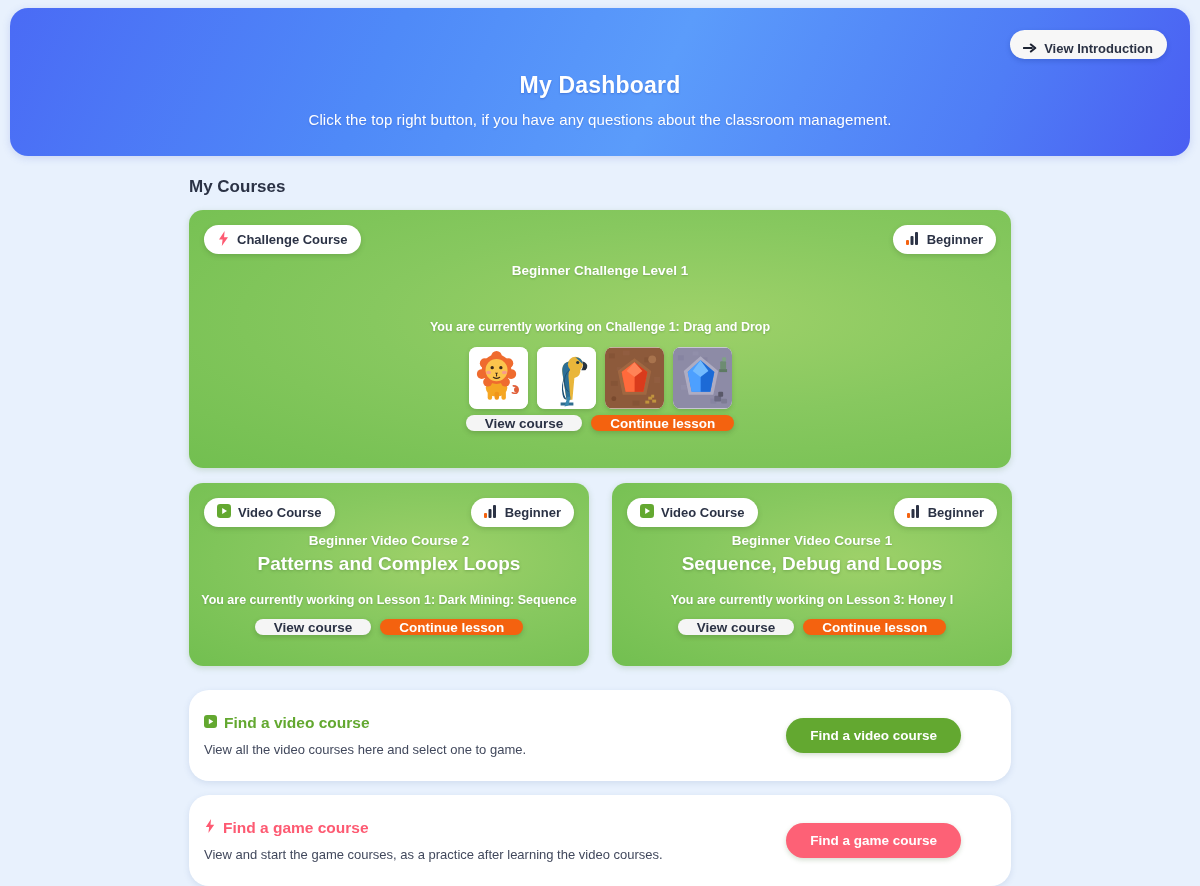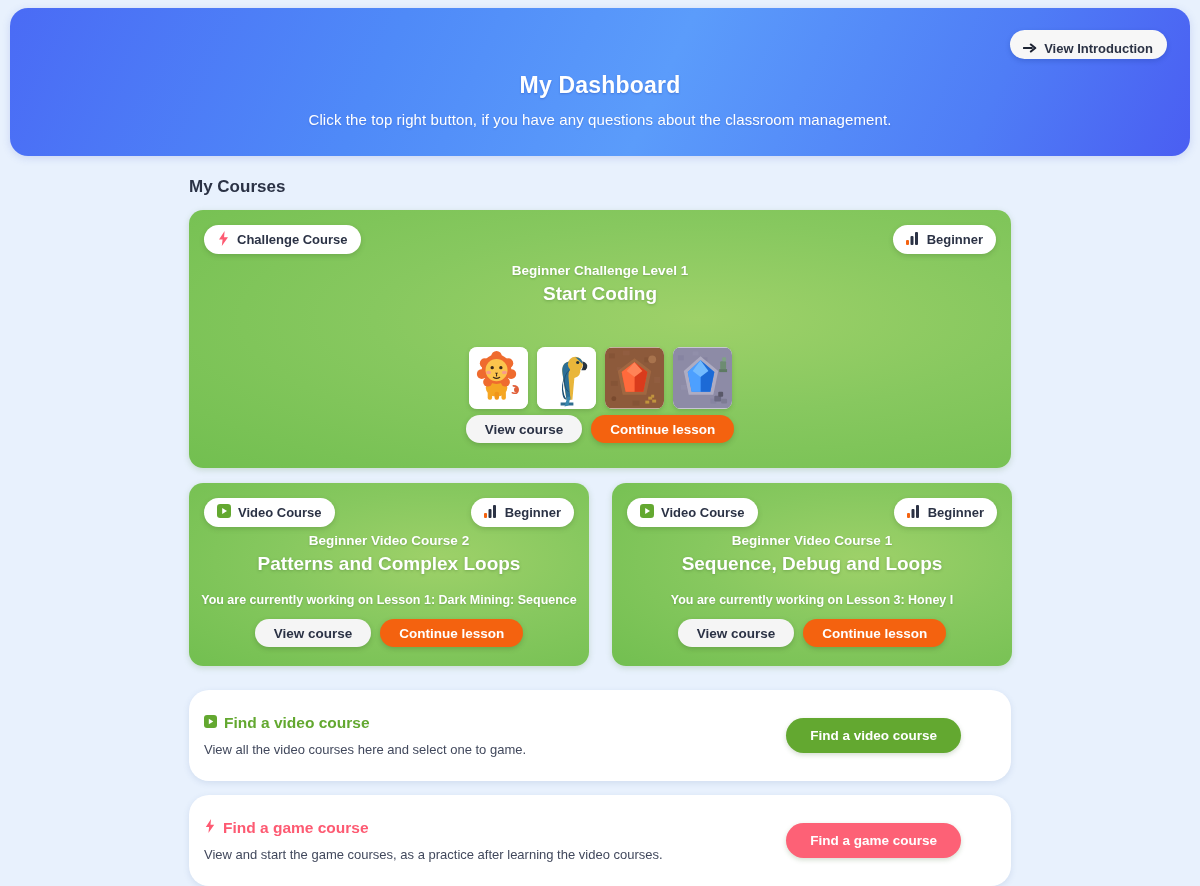--- a/index.html
+++ b/index.html
@@ -159,21 +159,21 @@
 
   
   .actions {
     position: absolute;
     left: 0; right: 0;
     display: flex;
     justify-content: center;
     gap: 9px;
   }
   .btn {
-    height: 28px;
+    height: 16px;
     padding: 0 19px;
     border: none;
     border-radius: 16px;
     font-family: "Liberation Sans", sans-serif;
     font-size: 13.5px;
     font-weight: bold;
     cursor: pointer;
     box-shadow: 0 2px 5px rgba(60,100,40,0.3);
     white-space: nowrap;
   }
@@ -271,23 +271,25 @@
           <rect x="0" y="8" width="3" height="5" rx="1" fill="#f4620f"></rect>
           <rect x="4.5" y="4" width="3" height="9" rx="1" fill="#2b3245"></rect>
           <rect x="9" y="0" width="3" height="13" rx="1" fill="#2b3245"></rect>
         </svg>
       </span>
       <span>Beginner</span>
     </button>
 
     <div class="card-center" style="top:53px;">
       <div class="card-eyebrow">Beginner Challenge Level 1</div>
-      <div class="card-heading">Start Coding</div>
-    </div>
-
+    </div>
+
+    <div class="card-center" style="top:110px;">
+      <div class="card-progress">You are currently working on Challenge 1: Drag and Drop</div>
+    </div>
 
     <div class="thumbs" style="top:137px;">
 
       <div class="thumb">
         <svg viewBox="0 0 60 62">
           <rect width="60" height="62" fill="#ffffff"></rect>
           <path d="M44 46 q6 2 6 -3 q0 -4 -5 -4" stroke="#e0603a" stroke-width="1.6" fill="none" stroke-linecap="round"></path>
           <ellipse cx="48" cy="43" rx="2.2" ry="2.8" fill="#e0603a"></ellipse>
           <ellipse cx="28" cy="41" rx="11" ry="9" fill="#f5a623"></ellipse>
           <rect x="19" y="44" width="4.5" height="9" rx="2" fill="#f5a623"></rect>

